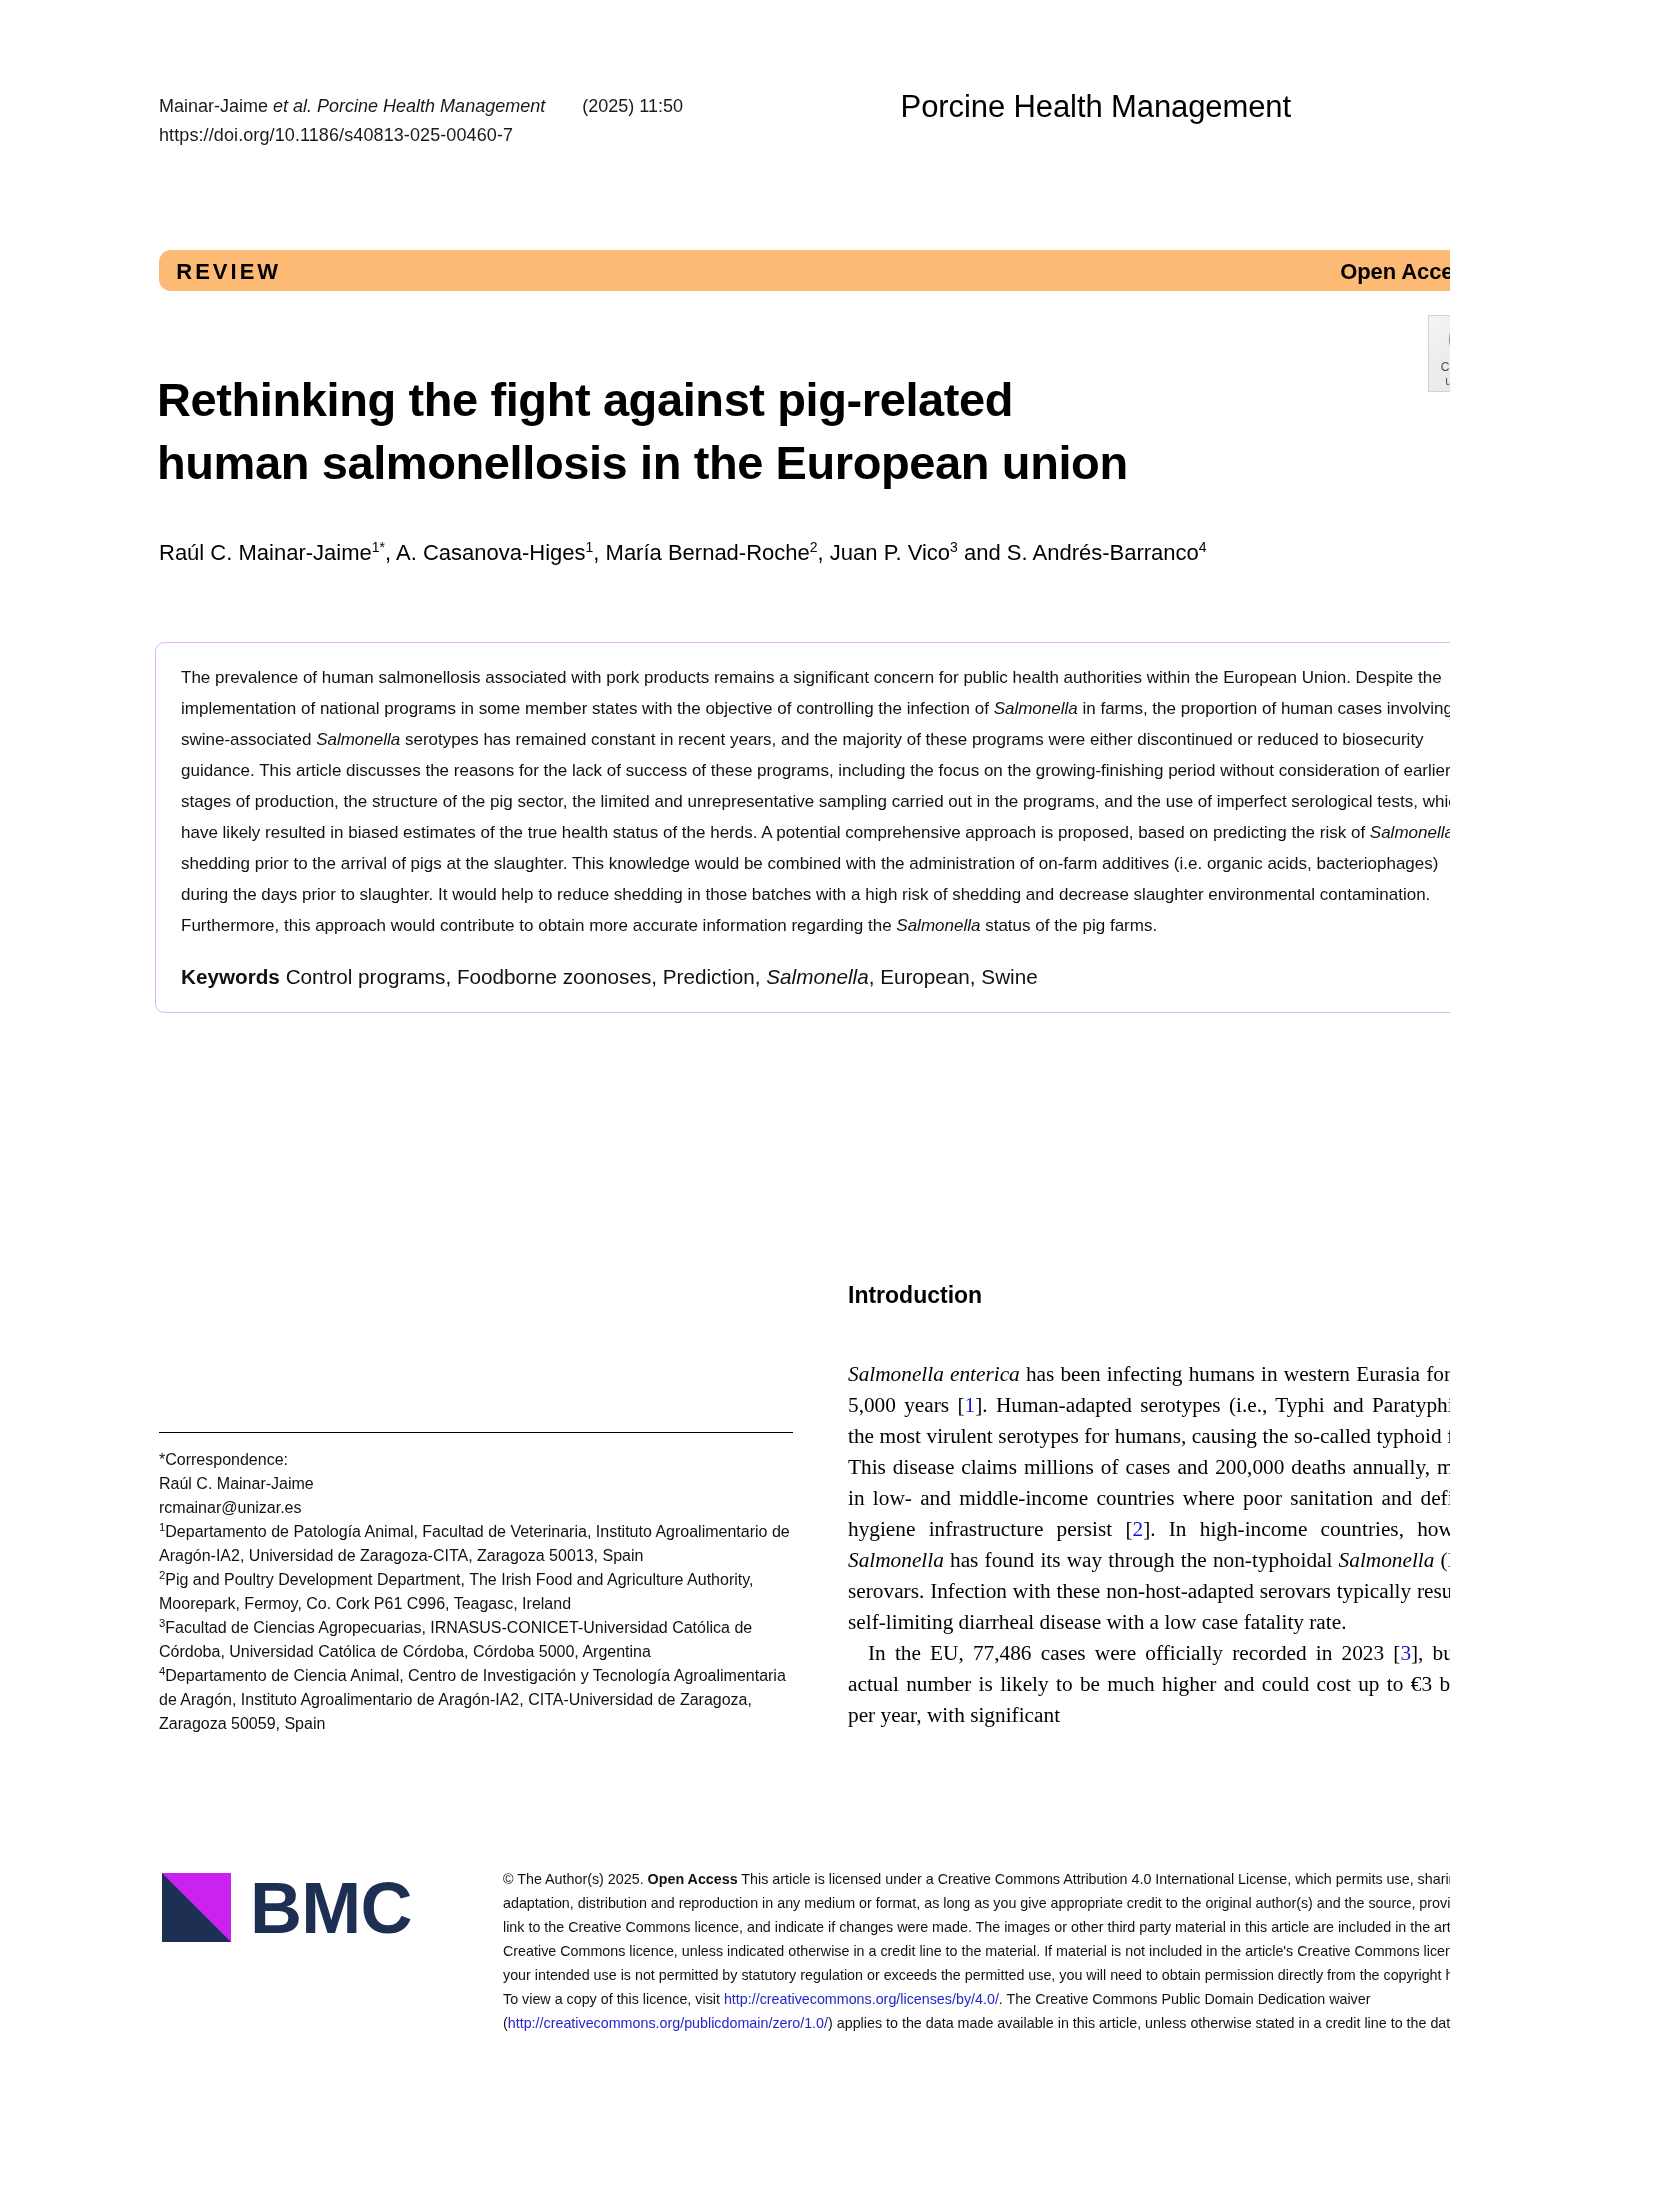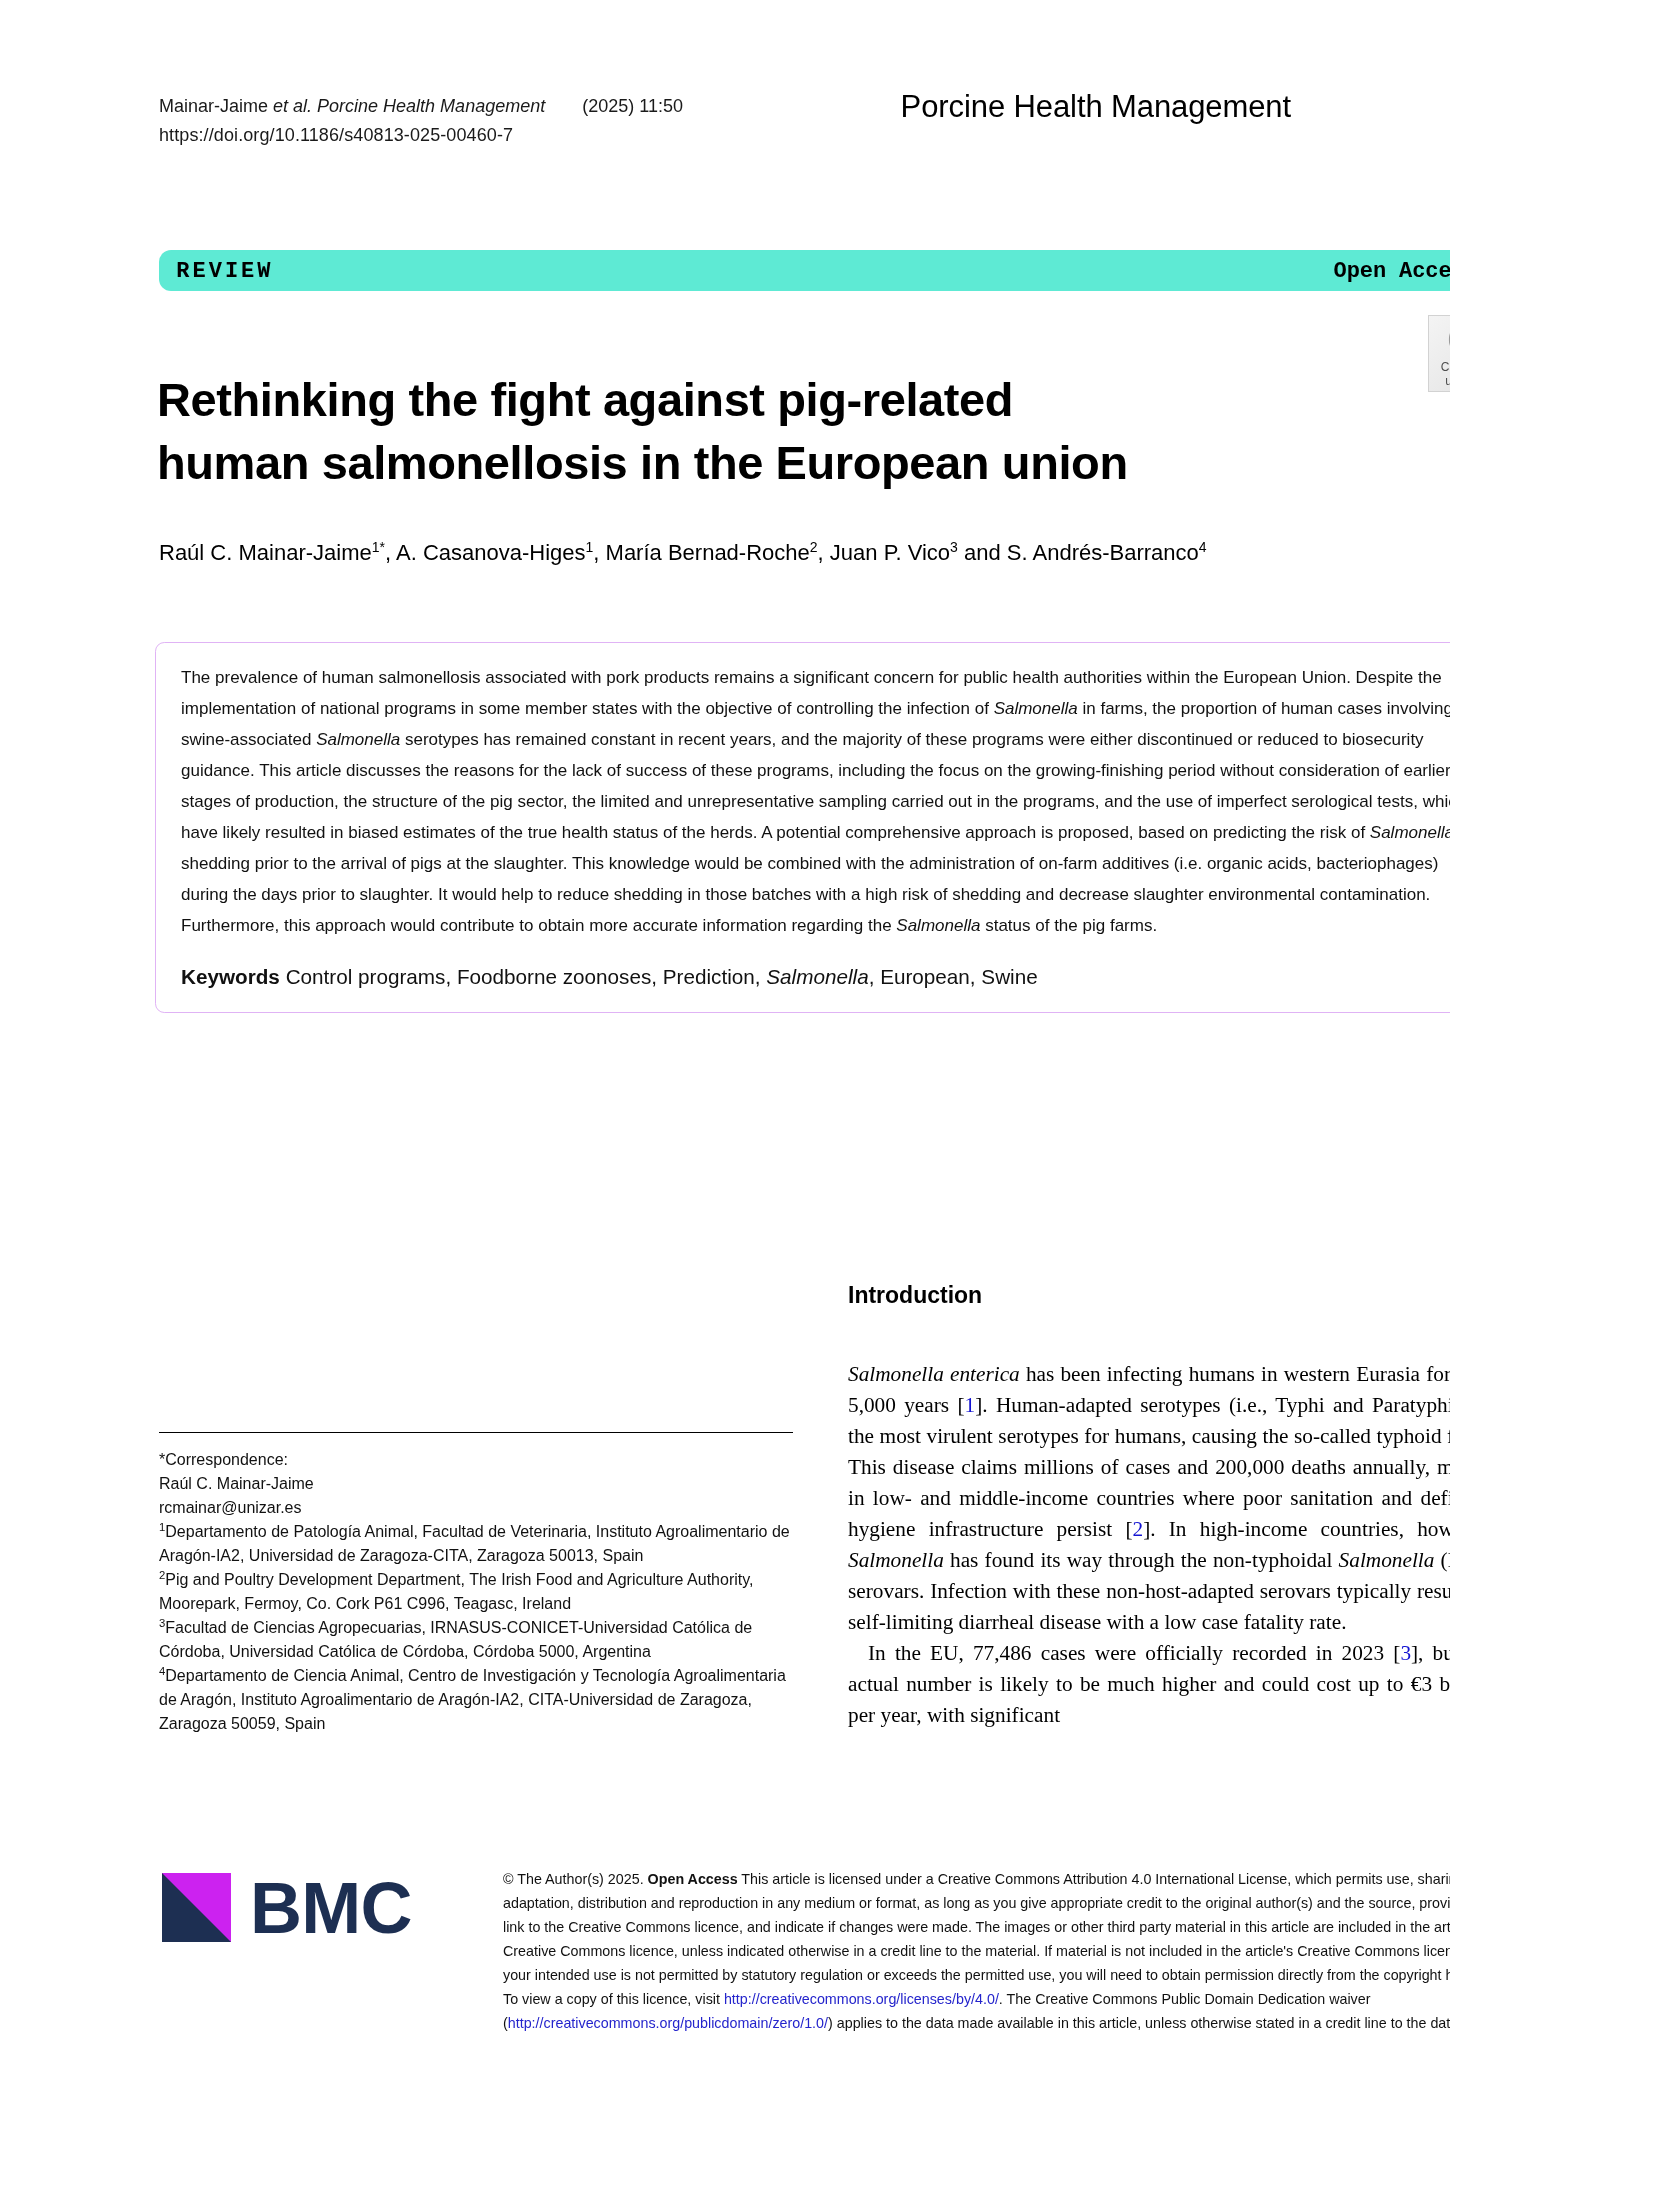--- a/index.html
+++ b/index.html
@@ -48,24 +48,23 @@
     white-space: nowrap;
   }
 
   
   .oa-banner {
     position: absolute;
     left: 159px;
     top: 250px;
     width: 1336px;
     height: 41px;
-    background: #5eead4;
+    background: #fdba74;
     border-radius: 12px;
     box-sizing: border-box;
-    font-family: Liberation Mono, monospace;
   }
   .oa-banner .review {
     position: absolute;
     left: 17.3px;
     top: 8.7px;
     font-size: 22px;
     font-weight: bold;
     letter-spacing: 3px;
     color: #000;
   }

